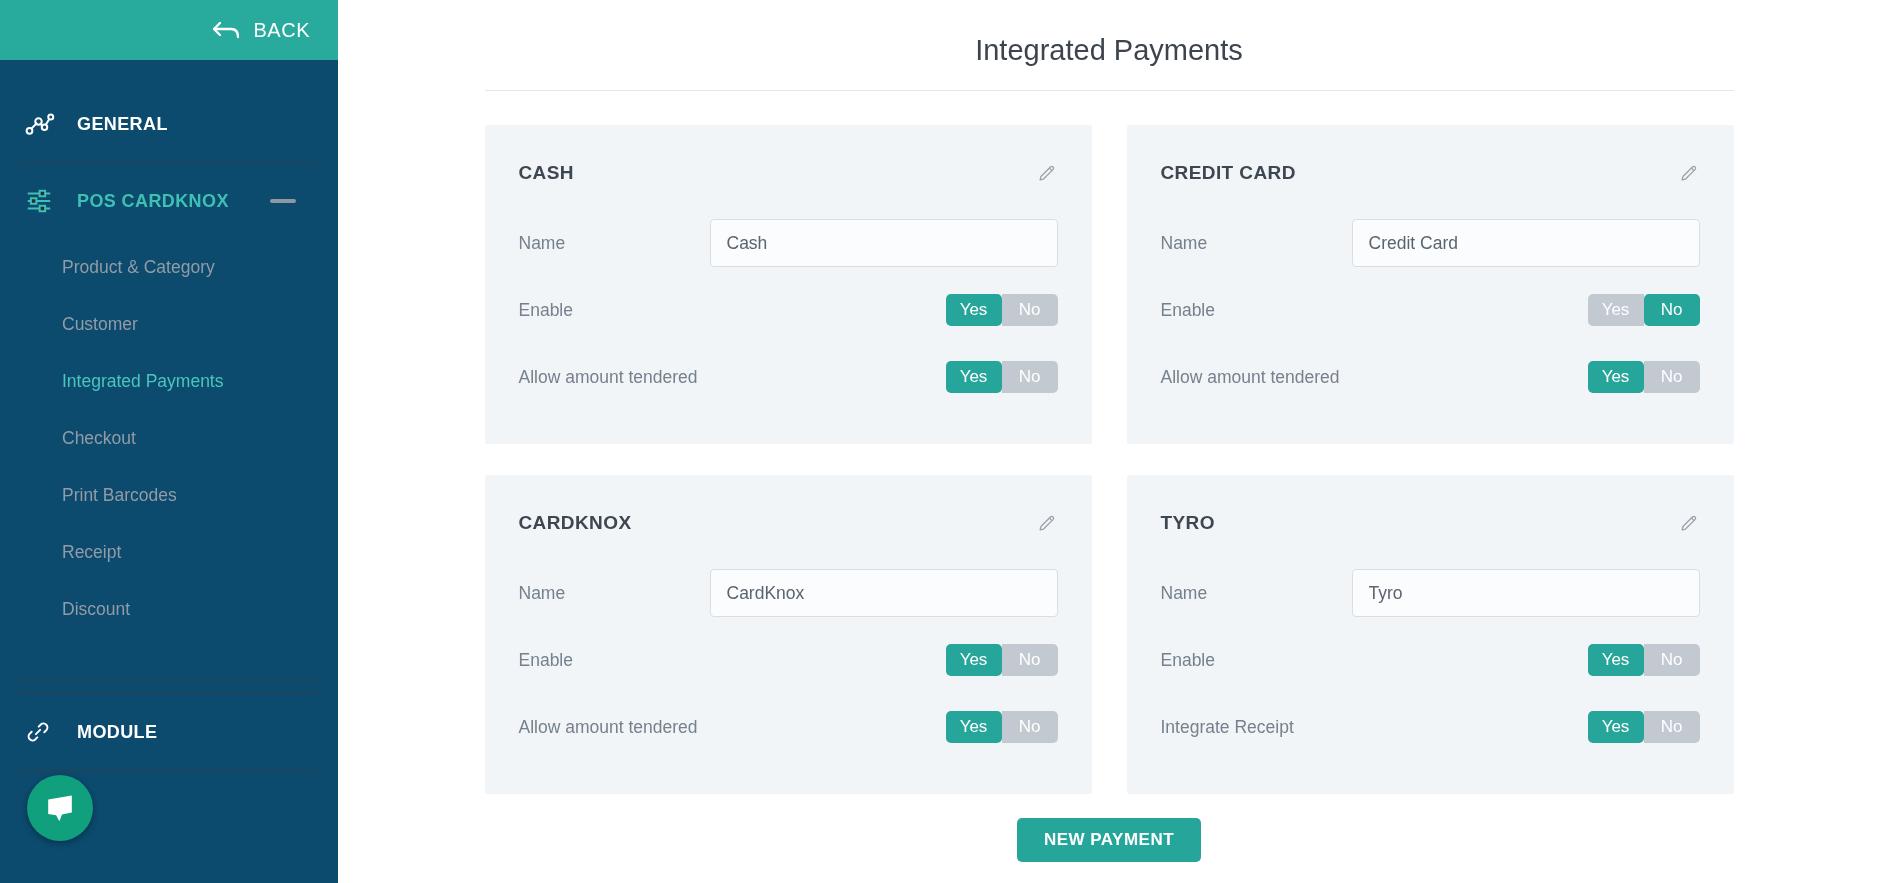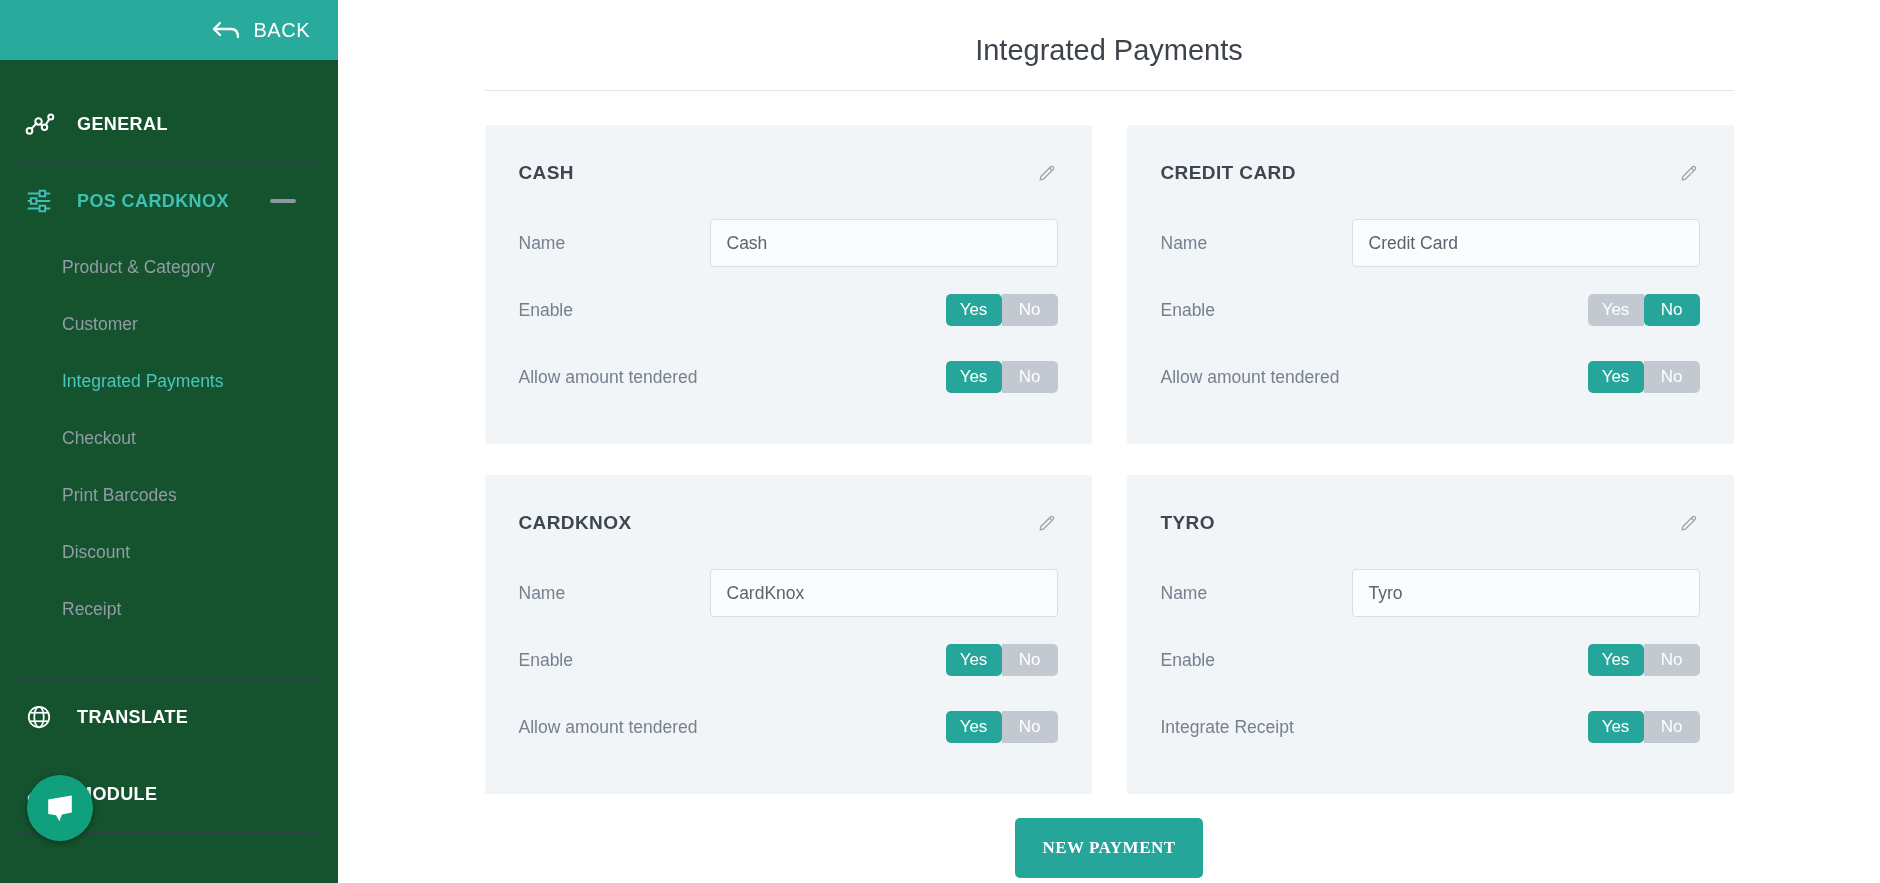--- a/index.html
+++ b/index.html
@@ -1,21 +1,21 @@
 <!DOCTYPE html>
 <html><head>
 <meta charset="utf-8">
 <style>
   html,body{margin:0;padding:0;}
   body{
     width:1880px;height:883px;overflow:hidden;display:flex;
     font-family:"Liberation Sans",sans-serif;background:#ffffff;
   }
   
-  .sidebar{width:338px;min-width:338px;height:883px;background:#14532d;position:relative;}
+  .sidebar{width:338px;min-width:338px;height:883px;background:#0c4a6e;position:relative;}
   .back-bar{
     height:60px;background:#28ab9d;color:#fff;display:flex;align-items:center;
     justify-content:flex-end;padding-right:28px;gap:13px;cursor:pointer;
     font-size:20px;letter-spacing:.5px;
   }
   .nav{padding-top:40px;}
   .nav-row{
     display:flex;align-items:center;height:48px;padding:0 42px 0 24px;
     color:#ffffff;font-weight:bold;font-size:18px;letter-spacing:.4px;cursor:pointer;
   }
@@ -61,23 +61,23 @@
   .toggle{display:flex;}
   .t-btn{
     width:56px;height:32px;display:flex;align-items:center;justify-content:center;
     color:#fff;font-size:17px;background:#c3c9d1;cursor:pointer;user-select:none;
   }
   .t-yes{border-radius:5px 0 0 5px;}
   .t-no{border-radius:0 5px 5px 0;}
   .toggle.on-yes .t-yes,.toggle.on-no .t-no{background:#26a69a;border-radius:5px;}
   .btn-row{display:flex;justify-content:center;margin-top:24px;}
   .new-payment{
-    background:#26a69a;color:#fff;border:none;height:60px;padding:0 27px;
+    background:#26a69a;color:#fff;border:none;height:44px;padding:0 27px;
     font-weight:bold;font-size:17px;letter-spacing:.5px;border-radius:5px;
-    font-family:Liberation Serif, serif;cursor:pointer;
+    font-family:Liberation Sans, sans-serif;cursor:pointer;
   }
 </style>
 </head>
 <body>
 
 <aside class="sidebar">
   <div class="back-bar">
     <span style="display:flex;">
       <svg width="30" height="20" viewBox="0 0 30 20" fill="none" stroke="#ffffff" stroke-width="2.3" stroke-linecap="round" stroke-linejoin="round">
         <path d="M9 3 L3 9 L9 15"></path>
@@ -118,37 +118,26 @@
       <span class="nav-spacer"></span>
       <span class="minus-dash"></span>
     </div>
 
     <ul class="subnav">
       <li>Product &amp; Category</li>
       <li>Customer</li>
       <li class="active">Integrated Payments</li>
       <li>Checkout</li>
       <li>Print Barcodes</li>
+      <li>Receipt</li>
       <li>Discount</li>
-      <li>Receipt</li>
     </ul>
 
     <div class="nav-divider"></div>
 
-    <div class="nav-row">
-      <span class="nicon">
-        <svg width="30" height="30" viewBox="0 0 24 24" fill="none" stroke="#ffffff" stroke-width="1.4">
-          <circle cx="12" cy="12" r="8.2"></circle>
-          <ellipse cx="12" cy="12" rx="3.8" ry="8.2"></ellipse>
-          <line x1="4.6" y1="8.6" x2="19.4" y2="8.6"></line>
-          <line x1="4.6" y1="15.4" x2="19.4" y2="15.4"></line>
-        </svg>
-      </span>
-      <span>TRANSLATE</span>
-    </div>
 
     <div class="nav-divider"></div>
 
     <div class="nav-row">
       <span class="nicon">
         <svg width="28" height="28" viewBox="0 0 24 24" fill="none" stroke="#ffffff" stroke-width="1.7" stroke-linecap="round">
           <path d="M10.2 13.8 L13.8 10.2"></path>
           <path d="M12.6 7.4 l1.8-1.8 a3.4 3.4 0 0 1 4.8 4.8 l-1.8 1.8"></path>
           <path d="M11.4 16.6 l-1.8 1.8 a3.4 3.4 0 0 1 -4.8 -4.8 l1.8-1.8"></path>
         </svg>

